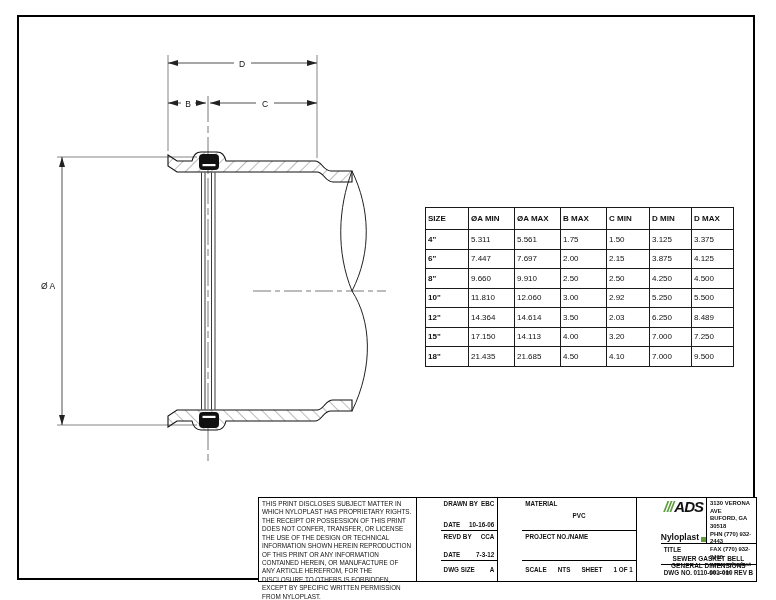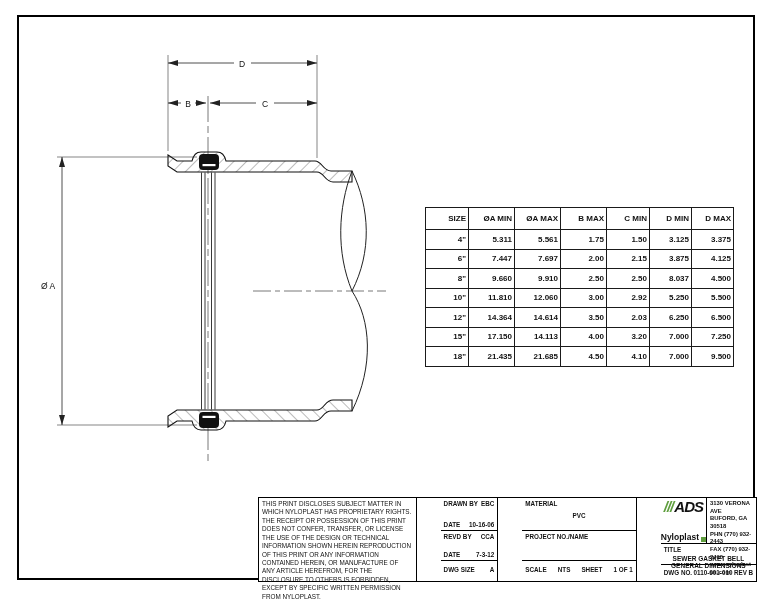--- a/index.html
+++ b/index.html
@@ -3,23 +3,23 @@
 <meta charset="utf-8">
 <style>
   html,body{margin:0;padding:0;background:#fff;}
   #page{position:relative;width:776px;height:600px;background:#fff;font-family:"Liberation Sans",sans-serif;color:#111;overflow:hidden;}
   #border-frame{position:absolute;left:17px;top:15px;width:738px;height:565px;border:2px solid #000;box-sizing:border-box;}
   
   #drawing-svg{position:absolute;left:0;top:0;}
   .dimtext{font-family:"Liberation Sans",sans-serif;font-size:8.5px;fill:#111;}
   
   #dim-table{position:absolute;left:425px;top:207px;border-collapse:collapse;font-size:8px;}
-  #dim-table th,#dim-table td{border:1px solid #1a1a1a;text-align:right;vertical-align:middle;padding:0 2px;background:#fff;}
+  #dim-table th,#dim-table td{border:1px solid #1a1a1a;text-align:left;vertical-align:middle;padding:0 2px;background:#fff;}
   #dim-table th{font-weight:bold;height:21px;}
-  #dim-table td{height:18.5px;font-weight:bold;}
+  #dim-table td{height:18.5px;font-weight:normal;}
   #dim-table td:first-child{font-weight:bold;}
   #dim-table th:nth-child(1),#dim-table td:nth-child(1){width:38px;}
   #dim-table th:nth-child(2),#dim-table td:nth-child(2){width:41px;}
   #dim-table th:nth-child(3),#dim-table td:nth-child(3){width:41px;}
   #dim-table th:nth-child(4),#dim-table td:nth-child(4){width:41px;}
   #dim-table th:nth-child(5),#dim-table td:nth-child(5){width:38px;}
   #dim-table th:nth-child(6),#dim-table td:nth-child(6){width:37px;}
   #dim-table th:nth-child(7),#dim-table td:nth-child(7){width:37px;}
   
   #notes{position:absolute;left:38px;top:484px;font-size:7.2px;line-height:1.55;color:#222;}
@@ -142,40 +142,40 @@
           <td>2.15</td>
           <td>3.875</td>
           <td>4.125</td>
         </tr>
         <tr>
           <td>8"</td>
           <td>9.660</td>
           <td>9.910</td>
           <td>2.50</td>
           <td>2.50</td>
-          <td>8.037</td>
+          <td>4.250</td>
           <td>4.500</td>
         </tr>
         <tr>
           <td>10"</td>
           <td>11.810</td>
           <td>12.060</td>
           <td>3.00</td>
           <td>2.92</td>
           <td>5.250</td>
           <td>5.500</td>
         </tr>
         <tr>
           <td>12"</td>
           <td>14.364</td>
           <td>14.614</td>
           <td>3.50</td>
           <td>2.03</td>
           <td>6.250</td>
-          <td>6.500</td>
+          <td>8.489</td>
         </tr>
         <tr>
           <td>15"</td>
           <td>17.150</td>
           <td>14.113</td>
           <td>4.00</td>
           <td>3.20</td>
           <td>7.000</td>
           <td>7.250</td>
         </tr>

